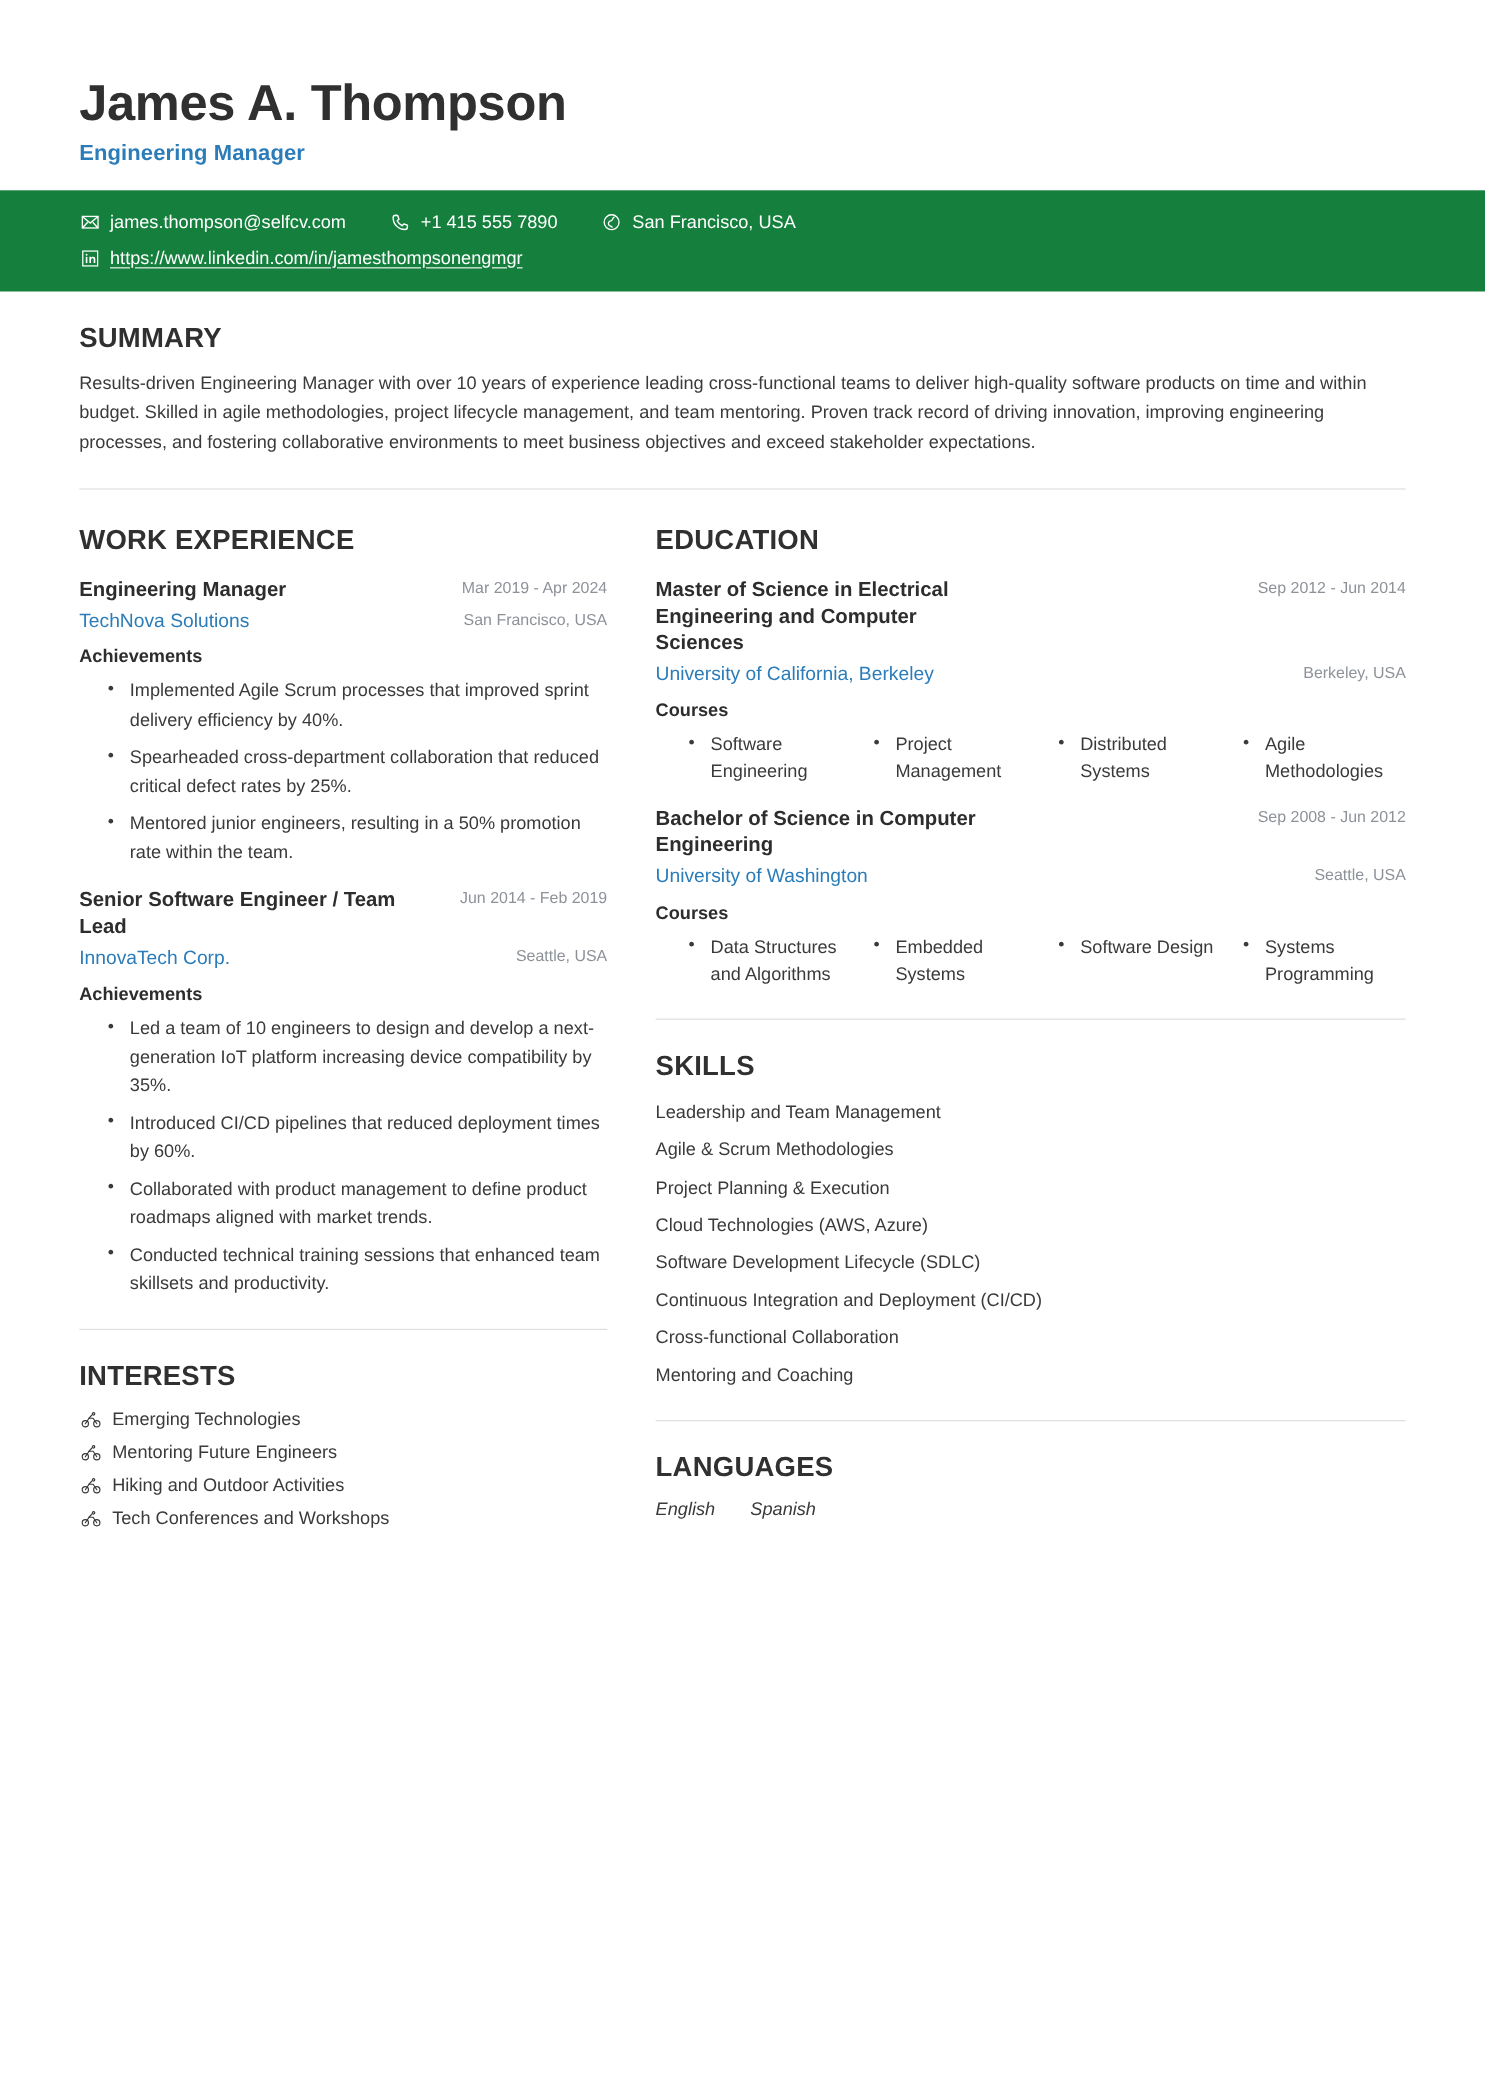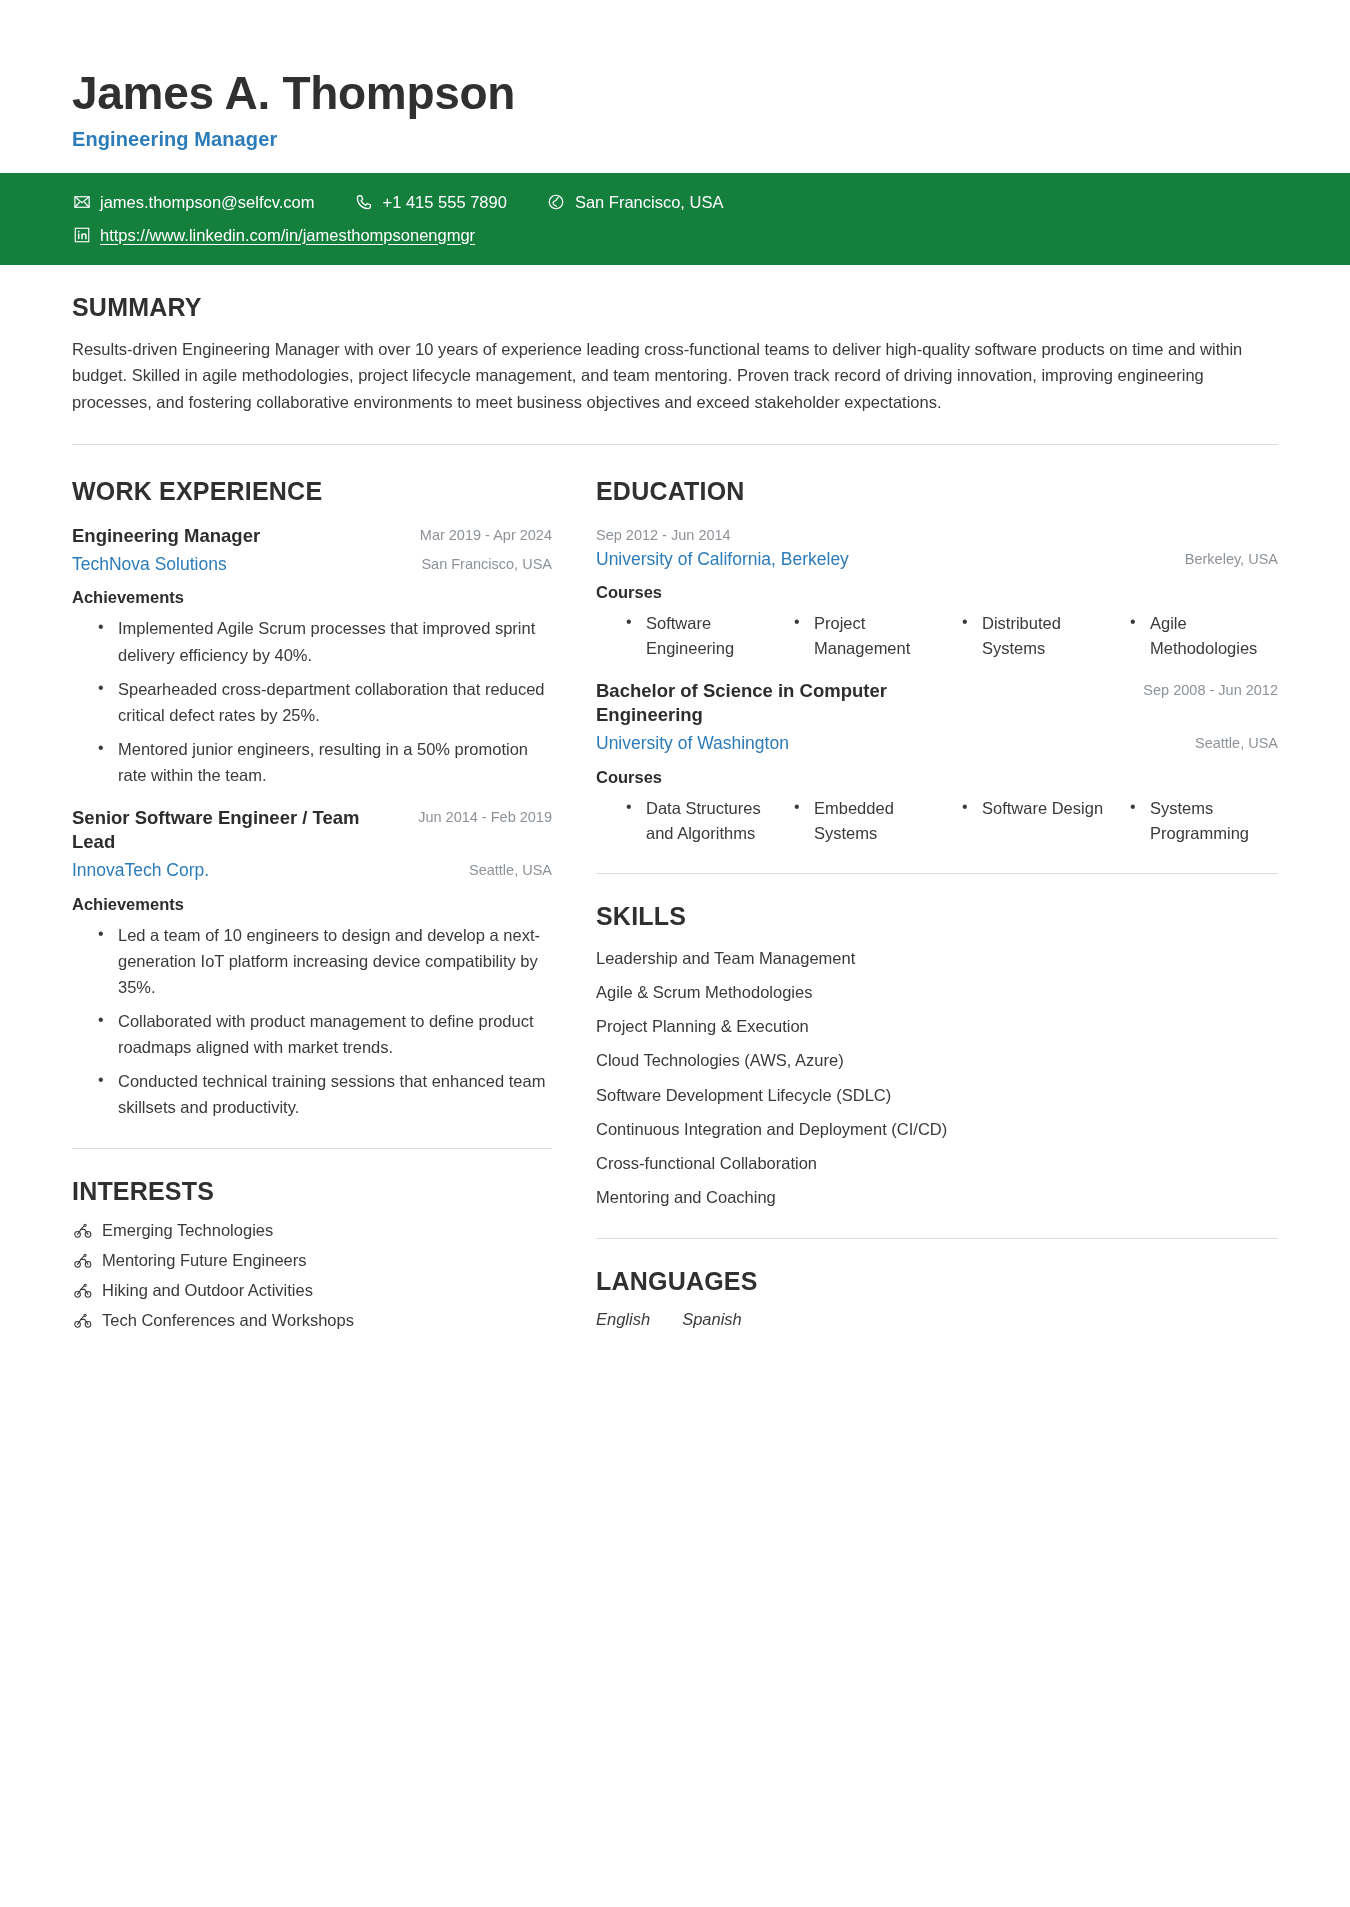--- a/index.html
+++ b/index.html
@@ -318,20 +318,21 @@
               <div class="entry-title">Senior Software Engineer / Team Lead</div>
               <div class="entry-meta">Jun 2014 - Feb 2019</div>
             </div>
             <div class="entry-sub">
               <div class="entry-org">InnovaTech Corp.</div>
               <div class="entry-loc">Seattle, USA</div>
             </div>
             <div class="sub-label">Achievements</div>
             <ul class="bullets">
               <li>Led a team of 10 engineers to design and develop a next-generation IoT platform increasing device compatibility by 35%.</li>
+              <li>Introduced CI/CD pipelines that reduced deployment times by 60%.</li>
               <li>Collaborated with product management to define product roadmaps aligned with market trends.</li>
               <li>Conducted technical training sessions that enhanced team skillsets and productivity.</li>
             </ul>
           </div>
         </div>
 
         <hr class="divider">
 
         <div class="section">
           <div class="section-title">INTERESTS</div>
@@ -391,20 +392,21 @@
 
       </div>
 
       <div class="col-right">
 
         <div class="section">
           <div class="section-title">EDUCATION</div>
 
           <div class="entry">
             <div class="entry-head">
+              <div class="entry-title edu-title">Master of Science in Electrical Engineering and Computer Sciences</div>
               <div class="entry-meta">Sep 2012 - Jun 2014</div>
             </div>
             <div class="entry-sub">
               <div class="entry-org">University of California, Berkeley</div>
               <div class="entry-loc">Berkeley, USA</div>
             </div>
             <div class="sub-label">Courses</div>
             <div class="courses-grid">
               <div class="course-item">Software Engineering</div>
               <div class="course-item">Project Management</div>

